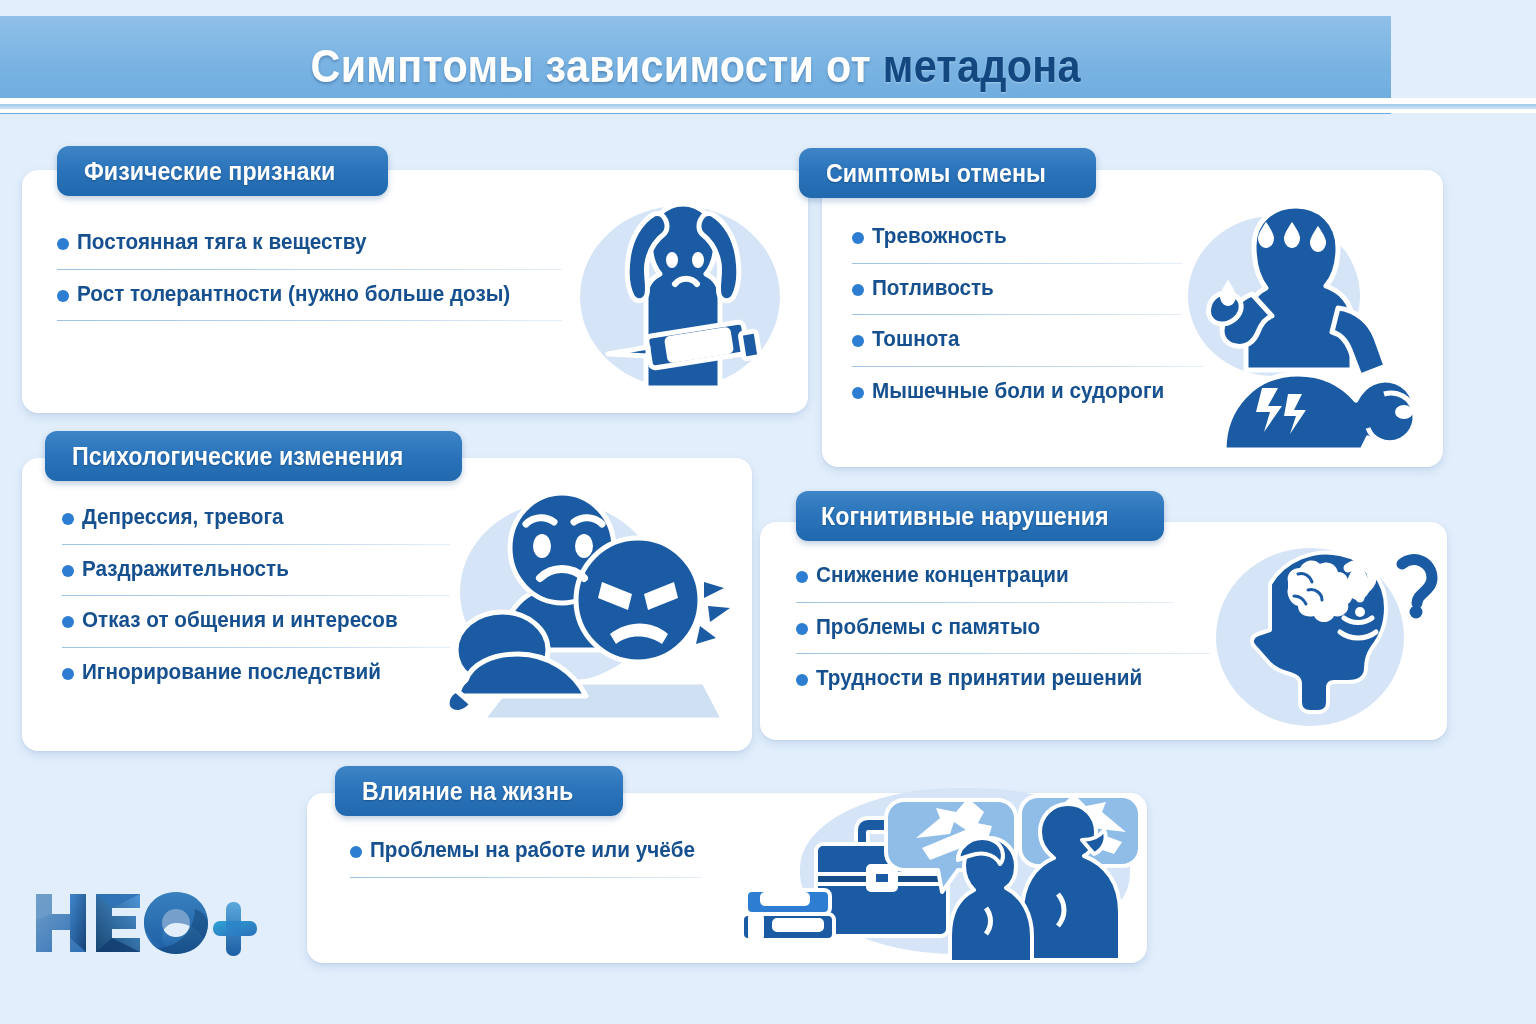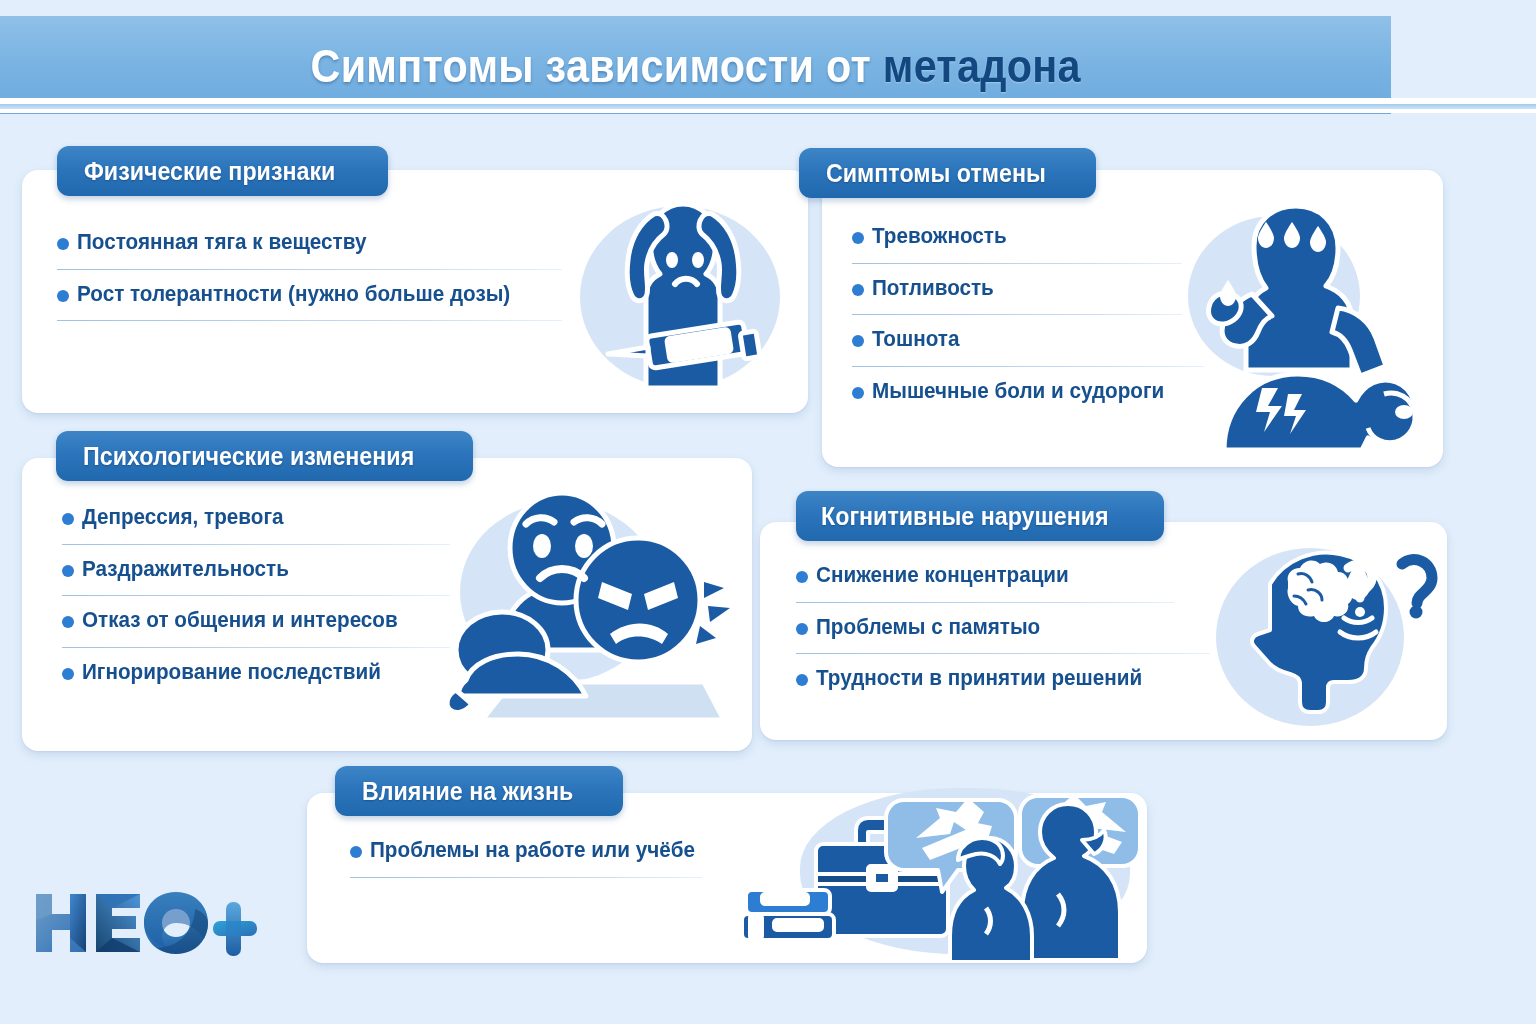--- a/index.html
+++ b/index.html
@@ -98,21 +98,21 @@
   #pill-physical   { left:57px;  top:146px; }
   #bul-physical    { left:57px;  top:228px; width:505px; }
   #illo-physical   { left:572px; top:196px; width:222px; height:200px; }
 
   #card-withdrawal { left:822px; top:170px; width:621px; height:297px; }
   #pill-withdrawal { left:799px; top:148px; }
   #bul-withdrawal  { left:852px; top:222px; width:330px; }
   #illo-withdrawal { left:1188px;top:198px; width:252px; height:255px; }
 
   #card-psych      { left:22px;  top:458px; width:730px; height:293px; }
-  #pill-psych      { left:45px;  top:431px;margin-left:11px; }
+  #pill-psych      { left:45px;  top:431px; }
   #bul-psych       { left:62px;  top:503px; width:388px; }
   #illo-psych      { left:442px; top:490px; width:290px; height:235px; }
 
   #card-cognitive  { left:760px; top:522px; width:687px; height:218px; }
   #pill-cognitive  { left:796px; top:491px;padding-left:25px; }
   #bul-cognitive   { left:796px; top:561px; width:414px; }
   #illo-cognitive  { left:1212px;top:540px; width:228px; height:192px; }
 
   #card-life       { left:307px; top:793px; width:840px; height:170px; }
   #pill-life       { left:335px; top:766px; }

